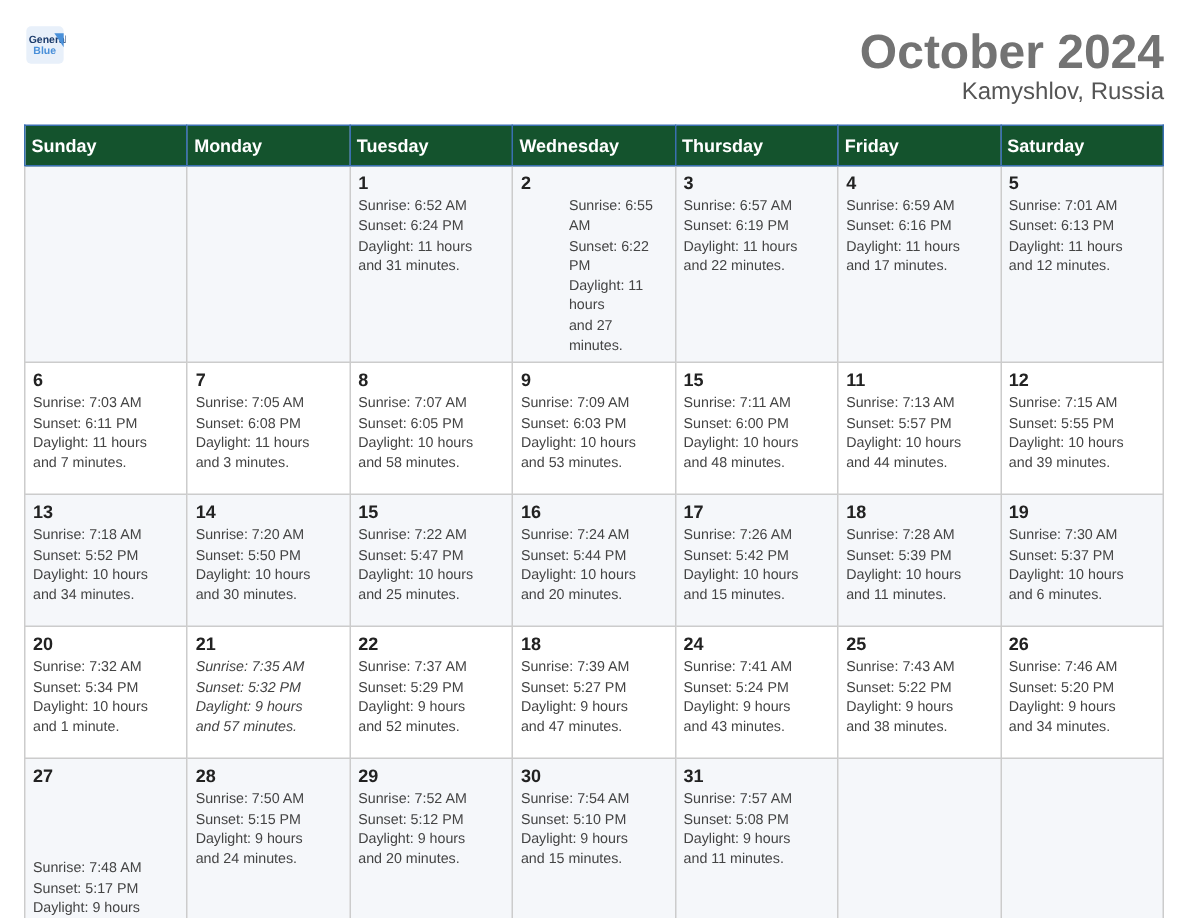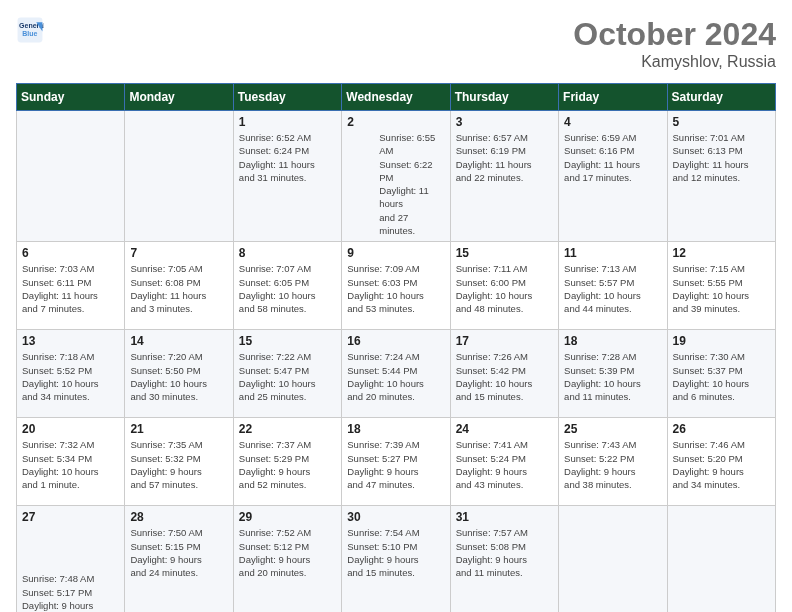--- a/index.html
+++ b/index.html
@@ -254,21 +254,21 @@
       <tr>
         <td>
           <span class="day-number">20</span>
           <div class="day-info" style="white-space: pre-line;">Sunrise: 7:32 AM
 Sunset: 5:34 PM
 Daylight: 10 hours
 and 1 minute.</div>
         </td>
         <td>
           <span class="day-number">21</span>
-          <div class="day-info" style="white-space: pre-line;">Sunrise: 7:35 AM
+          <div class="day-info" style="white-space: pre-line; font-style: italic;">Sunrise: 7:35 AM
 Sunset: 5:32 PM
 Daylight: 9 hours
 and 57 minutes.</div>
         </td>
         <td>
           <span class="day-number">22</span>
           <div class="day-info" style="white-space: pre-line;">Sunrise: 7:37 AM
 Sunset: 5:29 PM
 Daylight: 9 hours
 and 52 minutes.</div>

